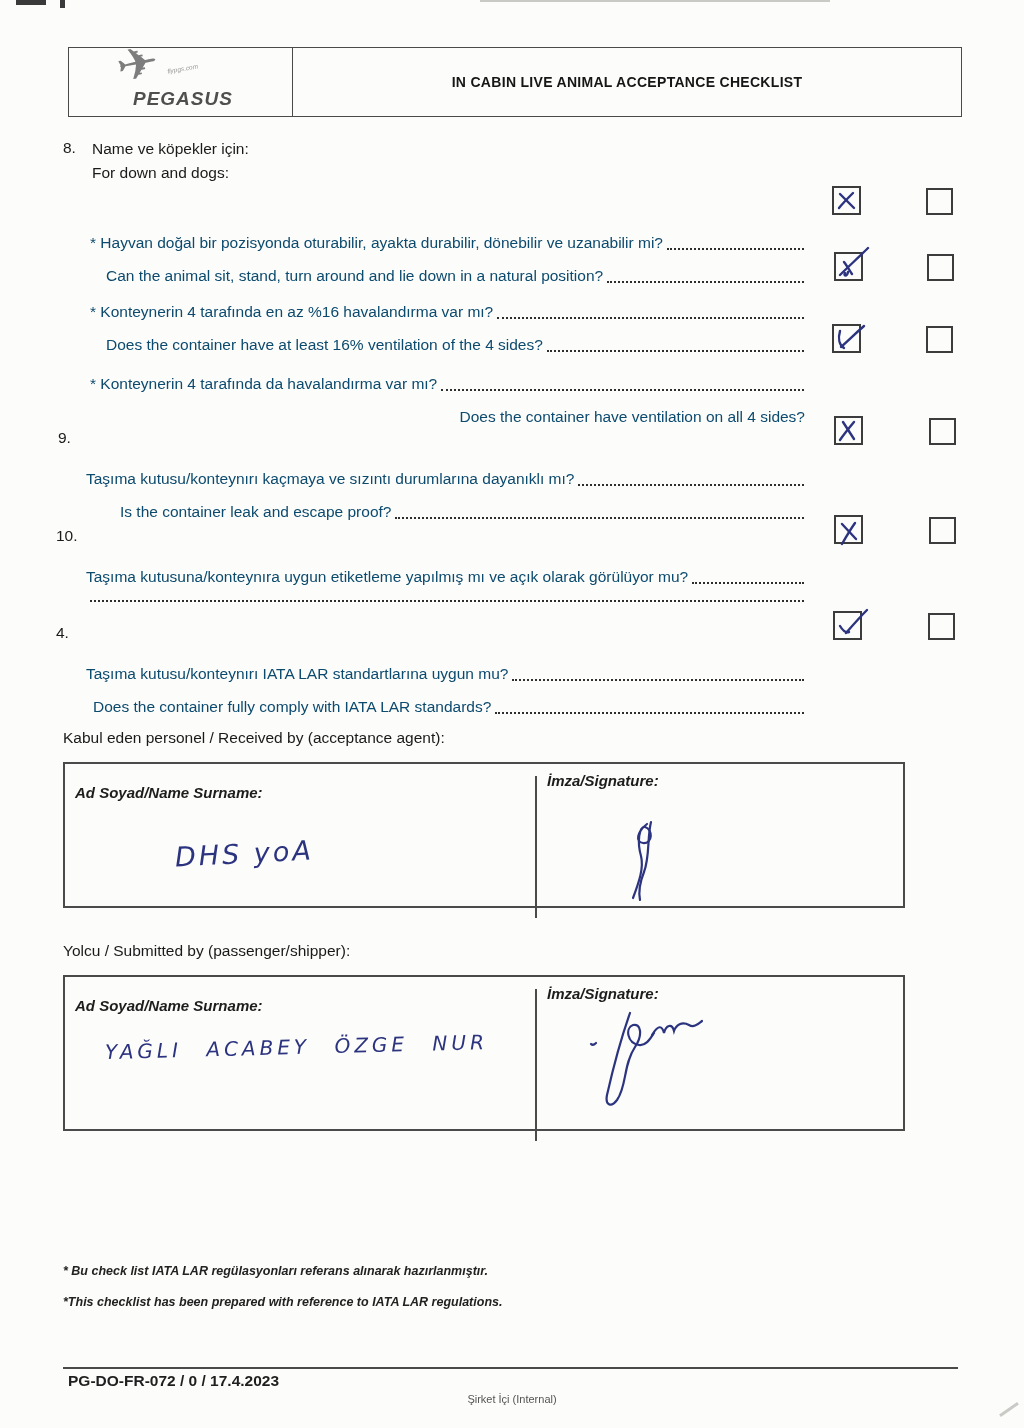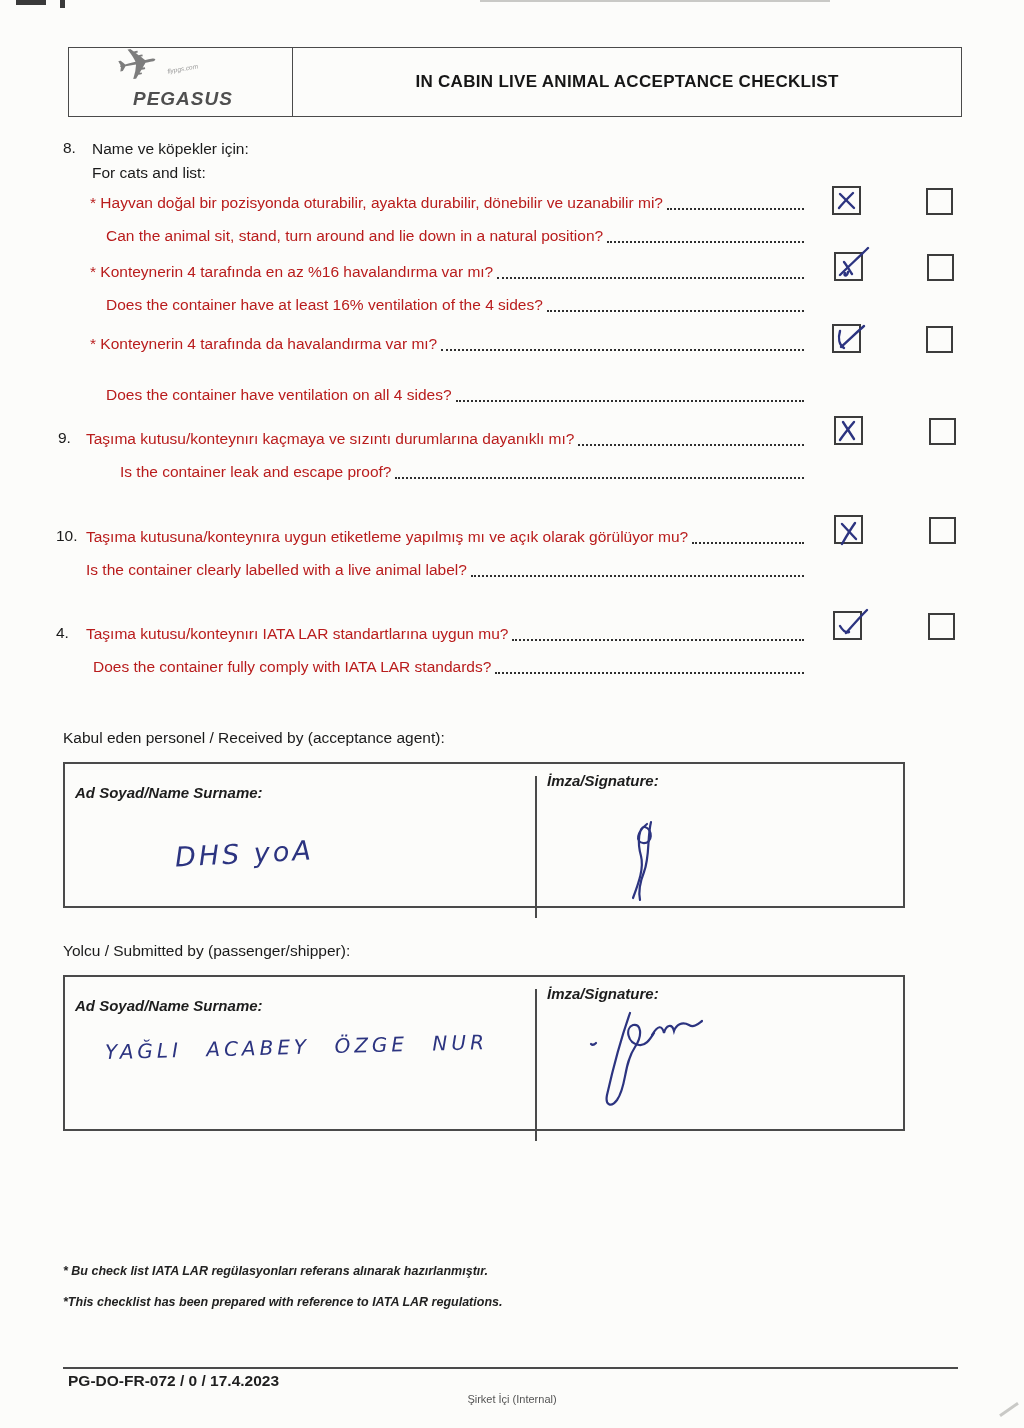--- a/index.html
+++ b/index.html
@@ -11,37 +11,37 @@
   
   .artifact{position:absolute; background:#3a3a3a;}
   .artifact.faint{background:#c9c9c6;}
   
   .header-box{
     position:absolute; left:68px; top:47px; width:892px; height:68px;
     border:1.5px solid #4a4a4a; display:flex;
   }
   .logo-cell{width:223px; border-right:1.5px solid #4a4a4a; position:relative;}
   .title-cell{flex:1; display:flex; align-items:center; justify-content:center;}
-  .form-title{font-weight:bold; font-size:17px; letter-spacing:.3px; color:#161616;}
+  .form-title{font-weight:bold; font-size:14px; letter-spacing:.3px; color:#161616;}
   .plane-glyph{
     position:absolute; left:50px; top:-6px; font-size:44px; color:#7d7d7d;
     transform:rotate(-11deg) scaleX(1.15); line-height:1;
   }
   .plane-tag{
     position:absolute; left:98px; top:17px; font-size:6.5px; font-style:italic;
     color:#9a9a9a; transform:rotate(-10deg);
   }
   .brand-text{
     position:absolute; left:64px; top:40px; font-weight:bold; font-style:italic;
     font-size:19px; letter-spacing:1px; color:#4f4f4f;
   }
   
   .tline{
     position:absolute; display:flex; align-items:flex-end;
-    font-size:15.5px; color:#b91c1c; line-height:20px;
+    font-size:15.5px; color:#0c4a6e; line-height:20px;margin-top:40px;
   }
   .tline .txt{white-space:nowrap;}
   .leader{flex:1 1 auto; border-bottom:2px dotted #2e2e2e; margin:0 1px 3px 4px;}
   .plain{position:absolute; font-size:15.5px; color:#1a1a1a; line-height:20px; white-space:nowrap;}
   .qnum{position:absolute; font-size:15.5px; color:#1a1a1a;}
   
   .cb{position:absolute; border:2.5px solid #3c3c3c; background:transparent;}
   .cb.yes{width:25px; height:25px;}
   .cb.no{width:23px; height:23px;}
   .cb svg{position:absolute; left:0; top:0; overflow:visible;}
@@ -82,21 +82,21 @@
       <div class="plane-tag">flypgs.com</div>
       <div class="brand-text">PEGASUS</div>
     </div>
     <div class="title-cell">
       <div class="form-title">IN CABIN LIVE ANIMAL ACCEPTANCE CHECKLIST</div>
     </div>
   </div>
 
   <div class="qnum" style="left:63px; top:139px;">8.</div>
   <div class="plain" style="left:92px; top:139px;">Name ve köpekler için:</div>
-  <div class="plain" style="left:92px; top:163px;">For cats and list:</div>
+  <div class="plain" style="left:92px; top:163px;">For down and dogs:</div>
 
   <div class="tline" style="left:90px; top:193px; width:715px;">
     <span class="txt">* Hayvan doğal bir pozisyonda oturabilir, ayakta durabilir, dönebilir ve uzanabilir mi?</span>
       <span class="leader"></span>
   </div>
   <div class="tline" style="left:106px; top:226px; width:699px;">
     <span class="txt">Can the animal sit, stand, turn around and lie down in a natural position?</span>
       <span class="leader"></span>
   </div>
   <div class="cb yes" style="left:832px; top:186px;">
@@ -121,21 +121,21 @@
         <path class="mark" d="M8 8 C11 12 14 17 16 20"></path>
         <path class="mark" d="M9 19 C7 22 11 23 12 18"></path>
     </svg>
   </div>
   <div class="cb no" style="left:927px; top:254px;"></div>
 
   <div class="tline" style="left:90px; top:334px; width:715px;">
     <span class="txt">* Konteynerin 4 tarafında da havalandırma var mı?</span>
       <span class="leader"></span>
   </div>
-  <div class="tline" style="left:106px; top:385px; width:699px;">
+  <div class="tline" style="left:106px; top:367px; width:699px;flex-direction:column;">
     <span class="txt">Does the container have ventilation on all 4 sides?</span>
       <span class="leader"></span>
   </div>
   <div class="cb yes" style="left:832px; top:324px;">
     <svg width="25" height="25" viewBox="0 0 25 25">
       <path class="mark" d="M6 5 C4 12 5 19 10 22"></path>
         <path class="mark" d="M7 21 C15 14 24 5 30 0"></path>
     </svg>
   </div>
   <div class="cb no" style="left:926px; top:326px;"></div>
@@ -156,21 +156,20 @@
     </svg>
   </div>
   <div class="cb no" style="left:929px; top:418px;"></div>
 
   <div class="qnum" style="left:56px; top:527px;">10.</div>
   <div class="tline" style="left:86px; top:527px; width:719px;">
     <span class="txt">Taşıma kutusuna/konteynıra uygun etiketleme yapılmış mı ve açık olarak görülüyor mu?</span>
       <span class="leader"></span>
   </div>
   <div class="tline" style="left:86px; top:560px; width:719px;">
-    <span class="txt">Is the container clearly labelled with a live animal label?</span>
       <span class="leader"></span>
   </div>
   <div class="cb yes" style="left:834px; top:515px;">
     <svg width="25" height="25" viewBox="0 0 25 25">
       <path class="mark" d="M6 7 L20 22"></path>
         <path class="mark" d="M19 6 C14 13 10 20 6 27"></path>
     </svg>
   </div>
   <div class="cb no" style="left:929px; top:517px;"></div>
 

